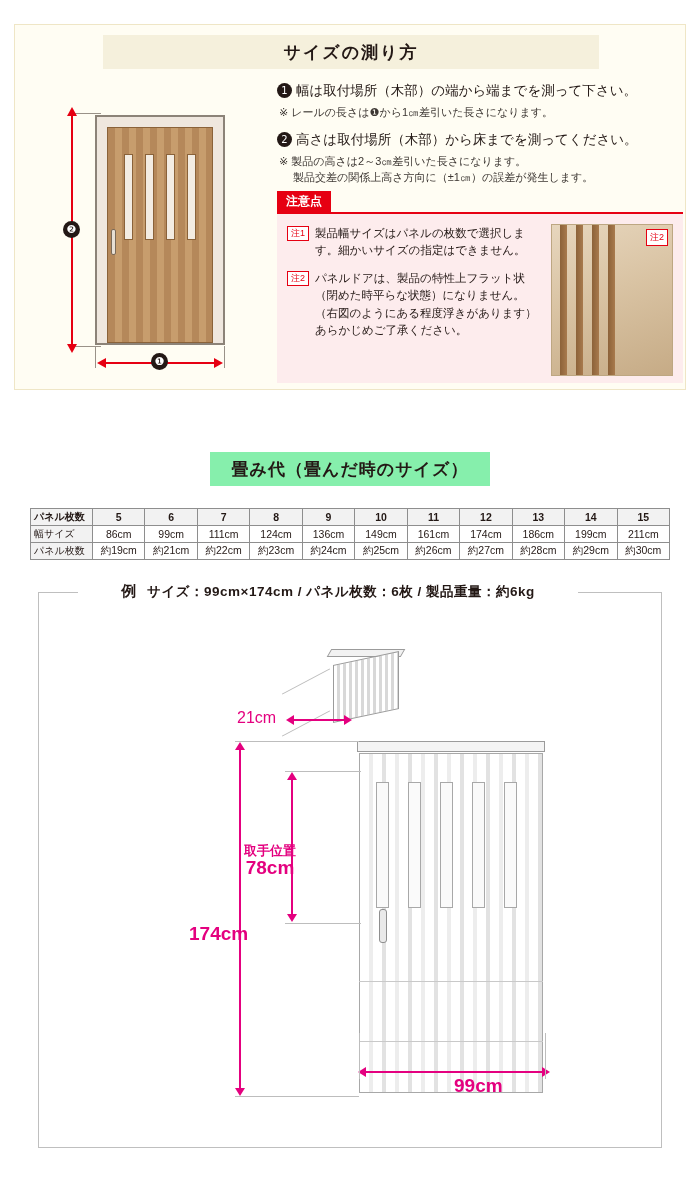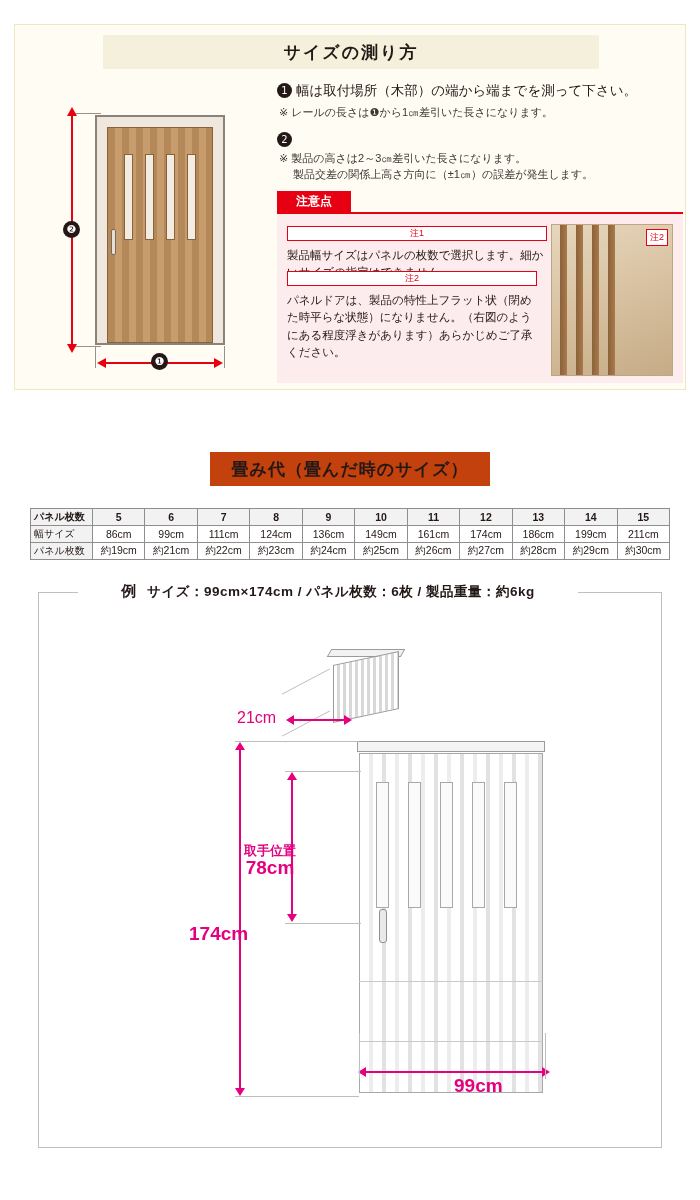--- a/index.html
+++ b/index.html
@@ -92,29 +92,29 @@
   .line-note {
     font-size: 11px; line-height: 1.45; color: #3c3632; margin: 0 0 9px 2px;
   }
   .note-indent { margin-left: 14px; display: block; }
 
   
   .caution {
     position: absolute; left: 262px; top: 166px; width: 406px; height: 192px;
   }
   .caution-tab {
-    position: absolute; left: 0; top: 0; width: 74px; height: 21px;
+    position: absolute; left: 0; top: 0; width: 54px; height: 21px;
     background: #e60012; color: #fff; font-size: 12px; font-weight: bold;
     display: flex; align-items: center; justify-content: center;
   }
   .caution-body {
     position: absolute; left: 0; top: 21px; width: 406px; height: 171px;
     background: #fdeced; border-top: 2px solid #e60012;
   }
-  .caution-row { position: absolute; display: flex; gap: 6px; flex-direction: column; }
+  .caution-row { position: absolute; display: flex; gap: 6px; }
   .c-r1 { left: 10px; top: 11px; width: 260px; }
   .c-r2 { left: 10px; top: 56px; width: 250px; }
   .mini-tag {
     min-width: 22px; height: 15px; background: #fff; border: 1px solid #e60012;
     color: #e60012; font-size: 9px; display: flex; align-items: center; justify-content: center;
     margin-top: 1px;
   }
   .c-text { font-size: 11.5px; line-height: 1.5; color: #231815; }
   .photo {
     position: absolute; right: 10px; top: 10px; width: 122px; height: 152px;
@@ -126,21 +126,21 @@
     background: linear-gradient(90deg, #8c6239, #a87a4d);
   }
   .photo-tag {
     position: absolute; right: 4px; top: 4px; background: #fff; border: 1px solid #e60012;
     color: #e60012; font-size: 9px; padding: 1px 3px;
   }
 
   
   .sec2-title {
     position: absolute; left: 210px; top: 452px; width: 280px; height: 34px;
-    background: #c2410c; display: flex; align-items: center; justify-content: center;
+    background: #86efac; display: flex; align-items: center; justify-content: center;
     font-size: 17px; font-weight: bold; letter-spacing: 1px;
   }
   table.fold {
     position: absolute; left: 30px; top: 508px; width: 640px;
     border-collapse: collapse; font-size: 10.5px; text-align: center;
   }
   table.fold th, table.fold td {
     border: 1px solid #8e8e8e; height: 17px; padding: 0; color: #231815;
     font-weight: normal;
   }
@@ -256,20 +256,21 @@
     <div class="sec1-text">
       <p class="line-main">
         <span class="circ">1</span>
         <span>幅は取付場所（木部）の端から端までを測って下さい。</span>
       </p>
       <p class="line-note">
         <span>※ レールの長さは❶から1㎝差引いた長さになります。</span>
       </p>
       <p class="line-main">
         <span class="circ">2</span>
+        <span>高さは取付場所（木部）から床までを測ってください。</span>
       </p>
       <p class="line-note">
         <span>※ 製品の高さは2～3㎝差引いた長さになります。</span>
         <span class="note-indent">製品交差の関係上高さ方向に（±1㎝）の誤差が発生します。</span>
       </p>
     </div>
 
     <div class="caution">
       <div class="caution-tab">注意点</div>
       <div class="caution-body">

